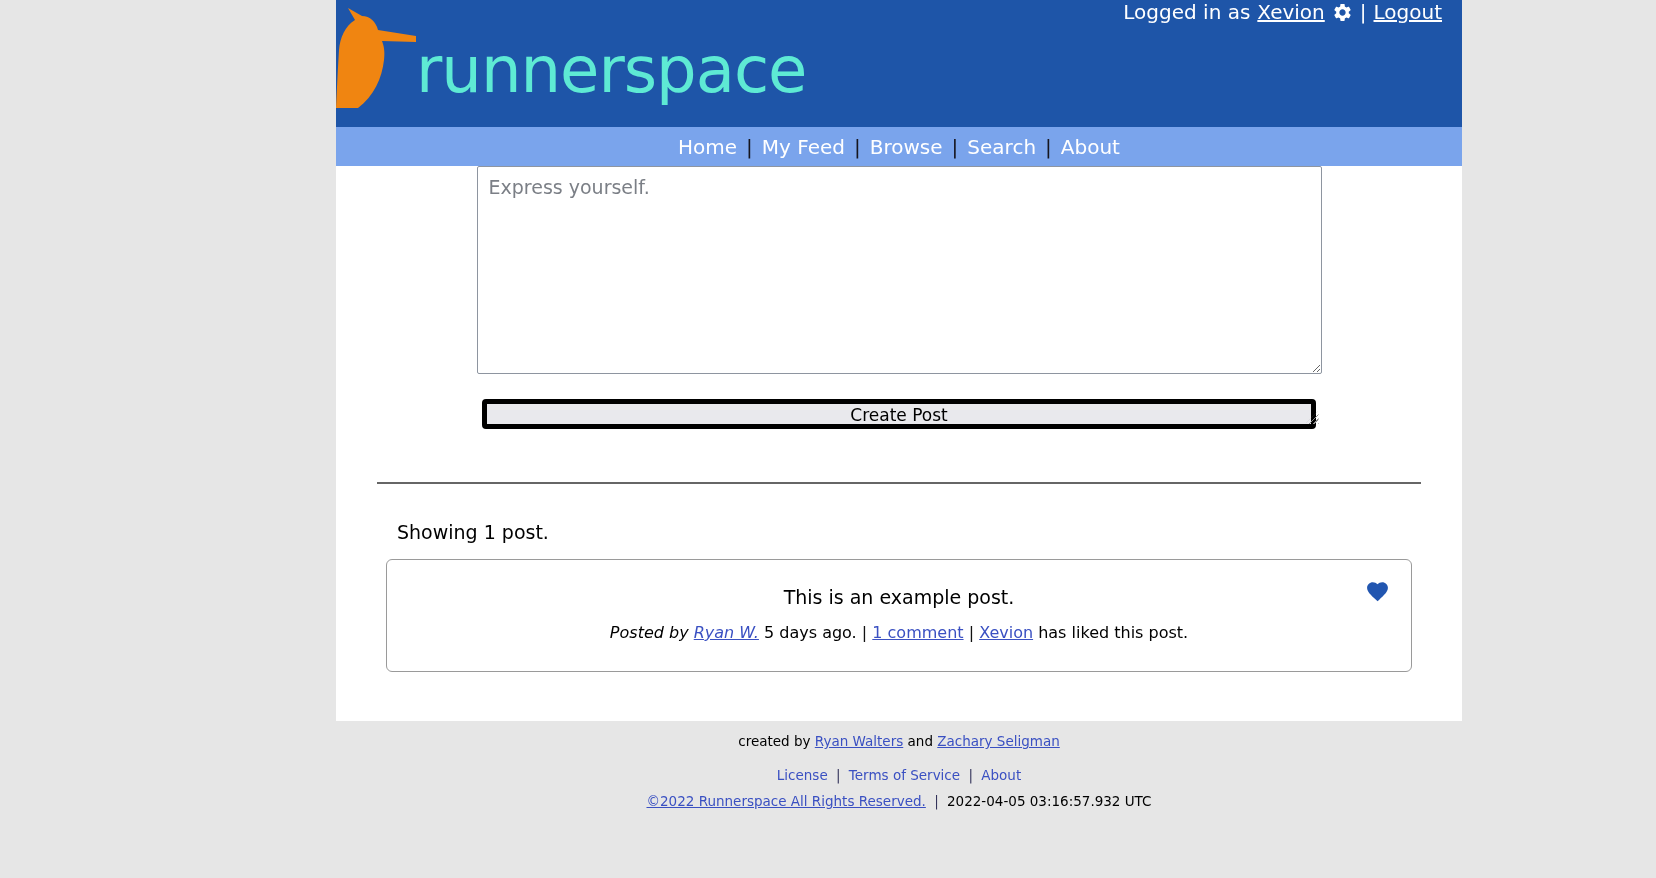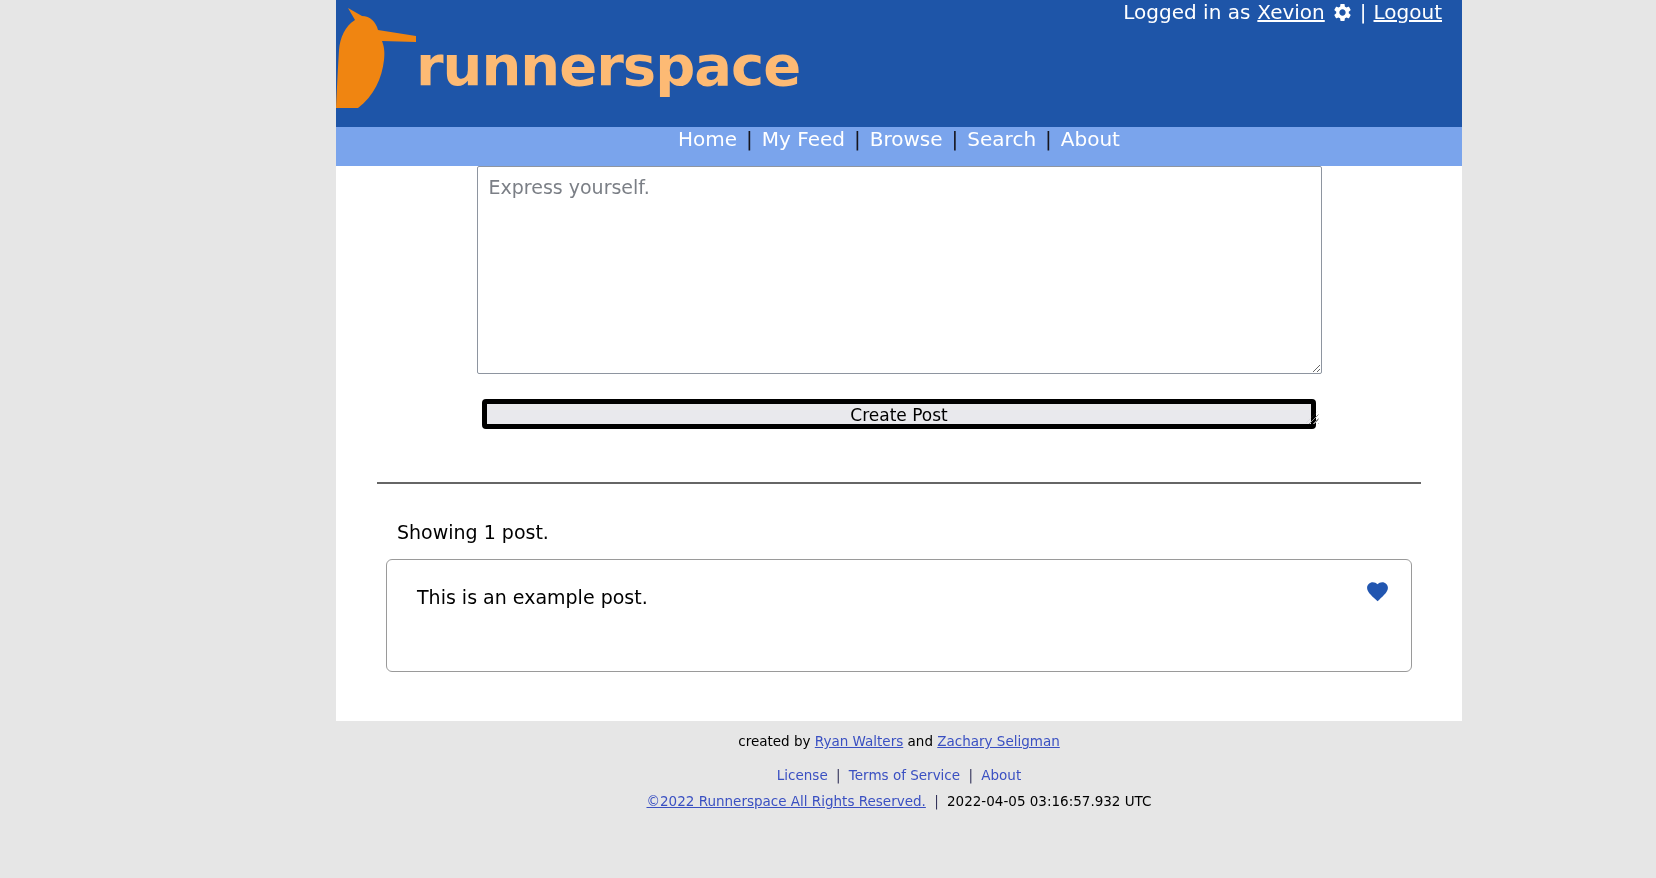--- a/index.html
+++ b/index.html
@@ -10,35 +10,35 @@
     font-family: "DejaVu Sans", "Liberation Sans", sans-serif;
     color: #000;
   }
   .page { margin-left: 336px; width: 1126px; }
 
   
   .header { position: relative; height: 127px; background: #1e55a8; }
   .logo { position: absolute; left: 0; top: 8px; display: flex; align-items: flex-start; text-decoration: none; }
   .bird-svg { width: 80px; height: 100px; display: block; }
   .brand-text {
-    color: #fdba74; font-size: 56px; font-weight: bold;
+    color: #5eead4; font-size: 64px; font-weight: normal;
     line-height: 1; padding-top: 30px; letter-spacing: -1px;
   }
   .user-bar {
     position: absolute; top: 0; right: 20px;
     color: #fff; font-size: 20px; display: flex; align-items: center; gap: 7px;
   }
   .user-bar a { color: #fff; text-decoration: underline; }
   .gear-svg { width: 21px; height: 21px; display: block; fill: #fff; }
   .user-sep { color: #fff; }
 
   
   .nav {
     height: 39px; background: #7aa4ec;
-    display: flex; justify-content: center;
+    display: flex; align-items: center; justify-content: center;
     font-size: 20px;
   }
   .nav a { color: #fff; text-decoration: none; }
   .nav-sep { color: #15151e; margin: 0 9px; }
 
   
   .main { background: #fff; padding-bottom: 49px; }
   .composer { width: 845px; margin: 0 auto; position: relative; }
   .post-textarea {
     width: 100%; height: 208px; resize: both;
@@ -61,21 +61,21 @@
     font-family: "DejaVu Sans", "Liberation Sans", sans-serif;
     cursor: pointer;
   }
 
   .feed { width: 1044px; margin: 53px auto 0; }
   .feed-divider { border: none; border-top: 2px solid #666; margin: 0; }
   .showing-text { font-size: 19px; margin: 37px 0 0 20px; }
   .post-card {
     position: relative; width: 1026px; height: 113px; margin: 16px auto 0;
     border: 1px solid #9a9a9a; border-radius: 6px;
-    padding: 26px 30px 0; background: #fff;
+    padding: 26px 30px 0; background: #fff; text-align: center;
   }
   .post-title { font-size: 19px; }
   .post-meta { font-size: 16px; margin-top: 15px; }
   .post-meta .it { font-style: italic; }
   .post-meta a { color: #3a50c2; text-decoration: underline; }
   .meta-sep { color: #111; }
   .heart-btn {
     position: absolute; top: 19px; right: 20px;
     background: none; border: none; padding: 0; cursor: pointer;
   }
@@ -140,20 +140,30 @@
       <div class="resize-grip"></div>
       <button class="create-post-btn">Create Post</button>
     </div>
 
     <div class="feed">
       <hr class="feed-divider">
       <div class="showing-text">Showing 1 post.</div>
 
       <div class="post-card">
         <div class="post-title">This is an example post.</div>
+        <div class="post-meta">
+          <span class="it">Posted by</span>
+          <a class="it" href="#">Ryan W.</a>
+          <span>5 days ago.</span>
+          <span class="meta-sep">|</span>
+          <a href="#">1 comment</a>
+          <span class="meta-sep">|</span>
+          <a href="#">Xevion</a>
+          <span>has liked this post.</span>
+        </div>
         <button class="heart-btn">
           <span>
             <svg class="heart-svg" viewBox="0 0 24 24" xmlns="http://www.w3.org/2000/svg">
               <path d="M12 21.35l-1.45-1.32C5.4 15.36 2 12.28 2 8.5 2 5.42 4.42 3 7.5 3c1.74 0 3.41.81 4.5 2.09C13.09 3.81 14.76 3 16.5 3 19.58 3 22 5.42 22 8.5c0 3.78-3.4 6.86-8.55 11.54L12 21.35z"></path>
             </svg>
           </span>
         </button>
       </div>
     </div>
 

